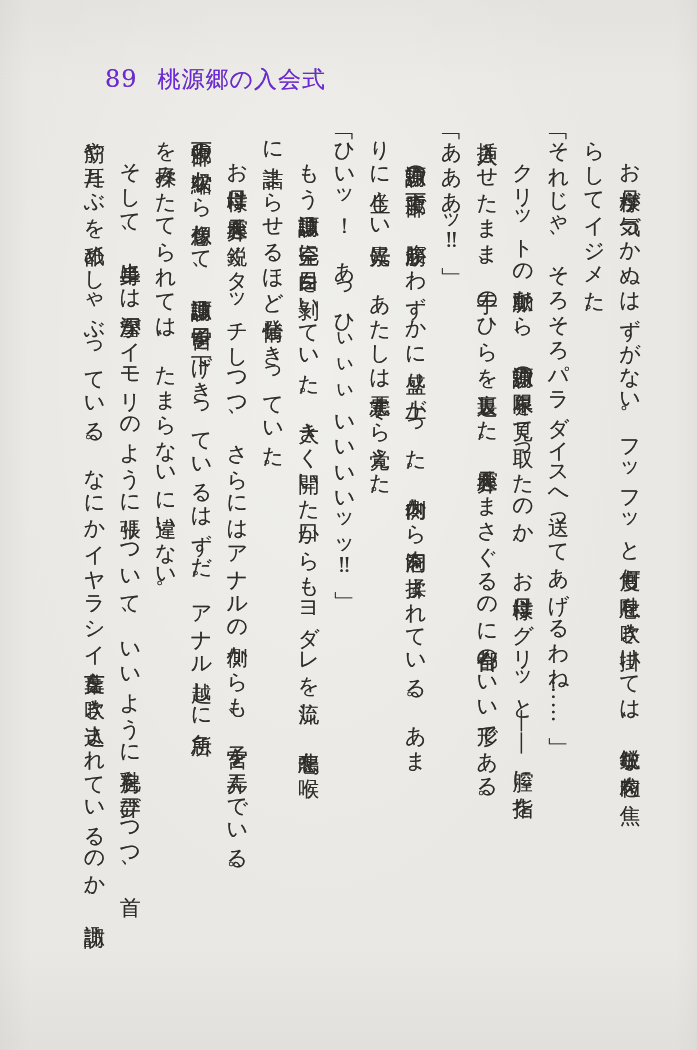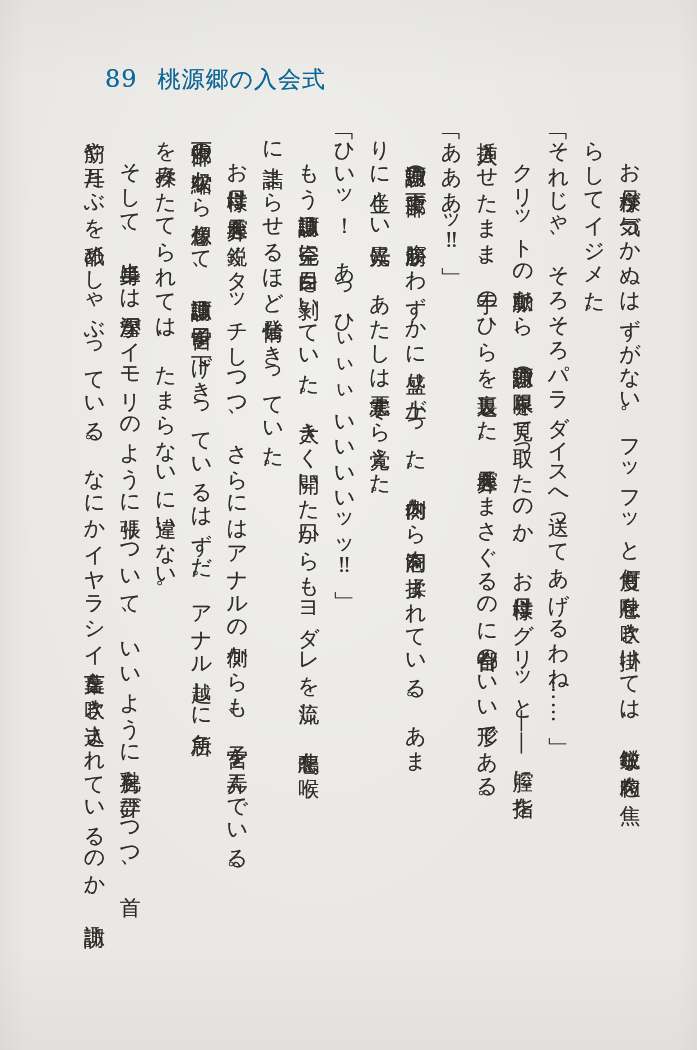--- a/index.html
+++ b/index.html
@@ -19,21 +19,21 @@
     font-family: "DejaVu Serif", "Liberation Serif", serif;
   }
   .page {
     position: absolute;
     inset: 0;
   }
   .header {
     position: absolute;
     left: 105px;
     top: 64px;
-    color: #0369a1;
+    color: #6d28d9;
     font-size: 23px;
     letter-spacing: 1px;
     white-space: nowrap;
     text-shadow: 0 0 0.5px rgba(57,54,47,0.55);
   }
   .header .page-number {
     margin-right: 20px;
     font-size: 24px;
   }
   .text-block {

